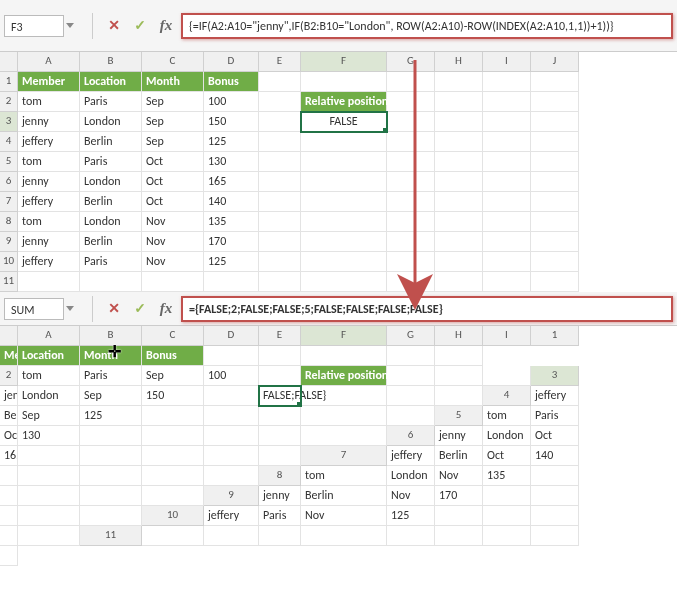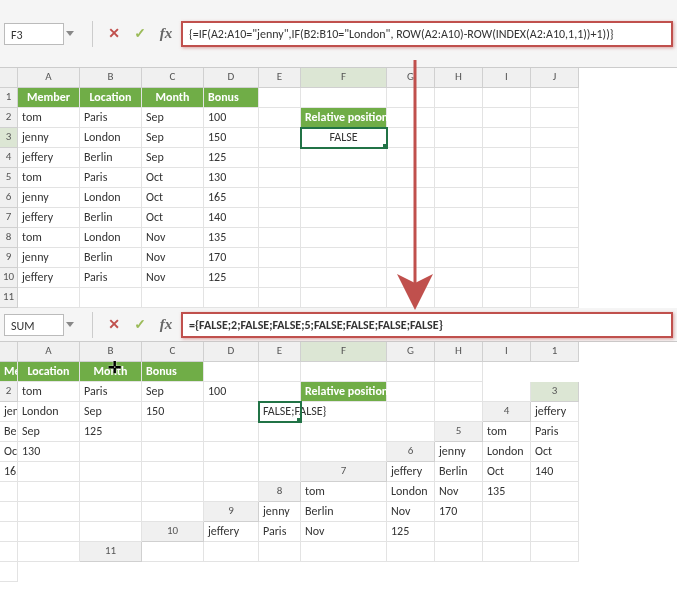--- a/index.html
+++ b/index.html
@@ -51,21 +51,21 @@
     flex: 1;
     min-height: 22px;
     background: #fff;
     border: 2px solid #c0504d;
     box-shadow: 1px 1px 3px rgba(192,80,77,.5);
     padding: 3px 6px;
     font-size: 12px;
     line-height: 16px;
     word-break: break-all;
   }
-  .fbar.tall { height: 68px; }
+  .fbar.tall { height: 52px; }
   .fbar.short { height: 34px; }
   
   .grid { display: grid; position: relative; }
   .grid.cols1 { grid-template-columns: 18px 62px 62px 62px 55px 42px 86px 48px 48px 48px 48px; }
   .grid.cols2 { grid-template-columns: 18px 62px 62px 62px 55px 42px 86px 48px 48px 48px 48px; }
   .colhdr, .rowhdr {
     background: #f0f0f0;
     border: 1px solid #d0d0d0;
     border-top: none; border-left: none;
     text-align: center;
@@ -82,21 +82,21 @@
     height: 20px;
     font-size: 12px;
     overflow: hidden;
     white-space: nowrap;
   }
   .cell.r { text-align: left; }
   .hdr {
     background: #70AD47;
     color: #fff;
     font-weight: 600;
-    text-align: center;
+    text-align: left;
   }
   .hdr.r { }
   .sel {
     outline: 2px solid #217346;
     outline-offset: -1px;
     position: relative;
   }
   .sel::after {
     content: "";
     position: absolute;

